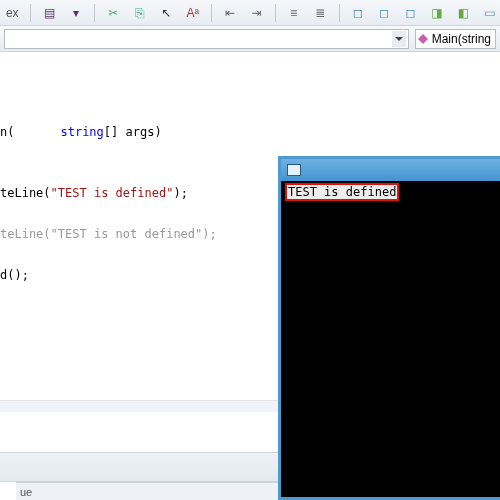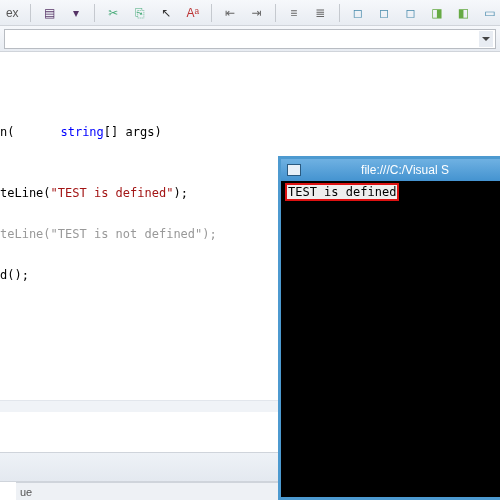--- a/index.html
+++ b/index.html
@@ -203,38 +203,41 @@
   <div class="tbtn">
       <span class="ico" style="color:#48a">▭</span>
     </div>
 </div>
 
 <div class="toolbar2">
   <div class="combo">
     <span></span>
     <div class="dd"></div>
   </div>
+  <div class="methodcombo">
+    <div class="cube"></div>
+    <span>Main(string</span>
+  </div>
 </div>
 
 <div class="editor"><span>n(</span><span class="kw">string</span><span>[] args)</span>
 
 
 <span>teLine(</span><span class="str">"TEST is defined"</span><span>);</span>
 
 <span class="gray">teLine(</span><span class="gray">"TEST is not defined"</span><span class="gray">);</span>
 
 <span>d();</span></div>
 
 <div class="faint"></div>
 <div class="bottom-strip"></div>
 <div class="bottom-tab">
   <span>ue</span>
 </div>
 
 <div class="console">
   <div class="console-title">
     <div class="console-ico"></div>
-    <span style="flex:1;text-align:center">file:///C:/Visual S</span>
   </div>
   <div class="console-body">
     <span class="redbox">TEST is defined</span>
   </div>
 </div>
 
 </body></html>

